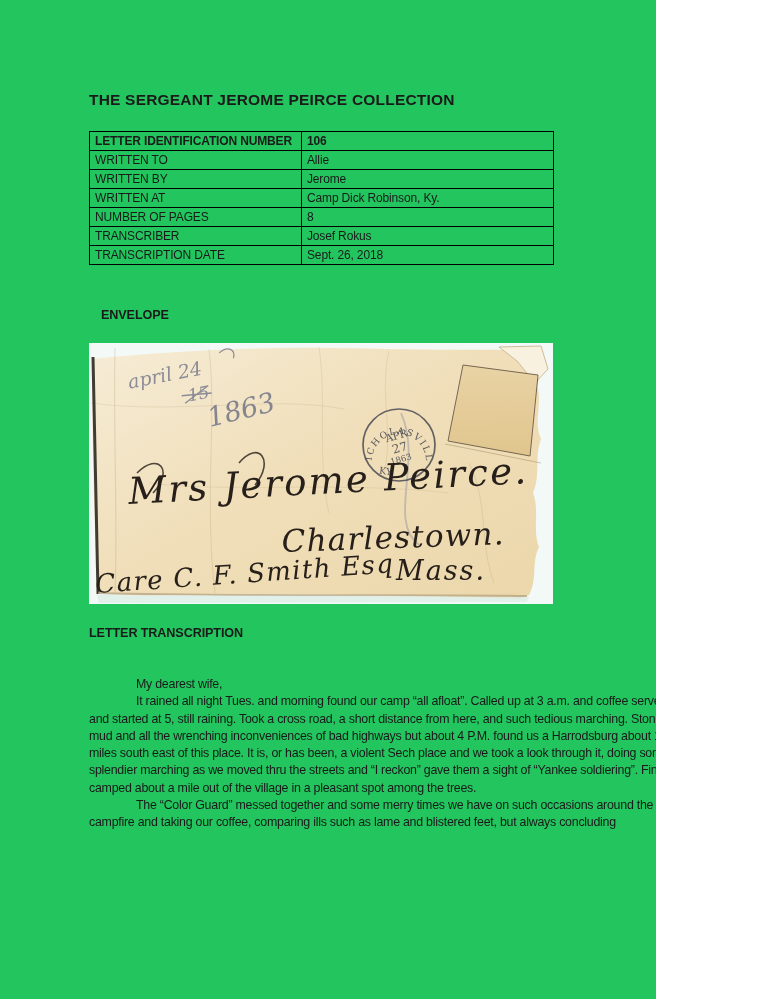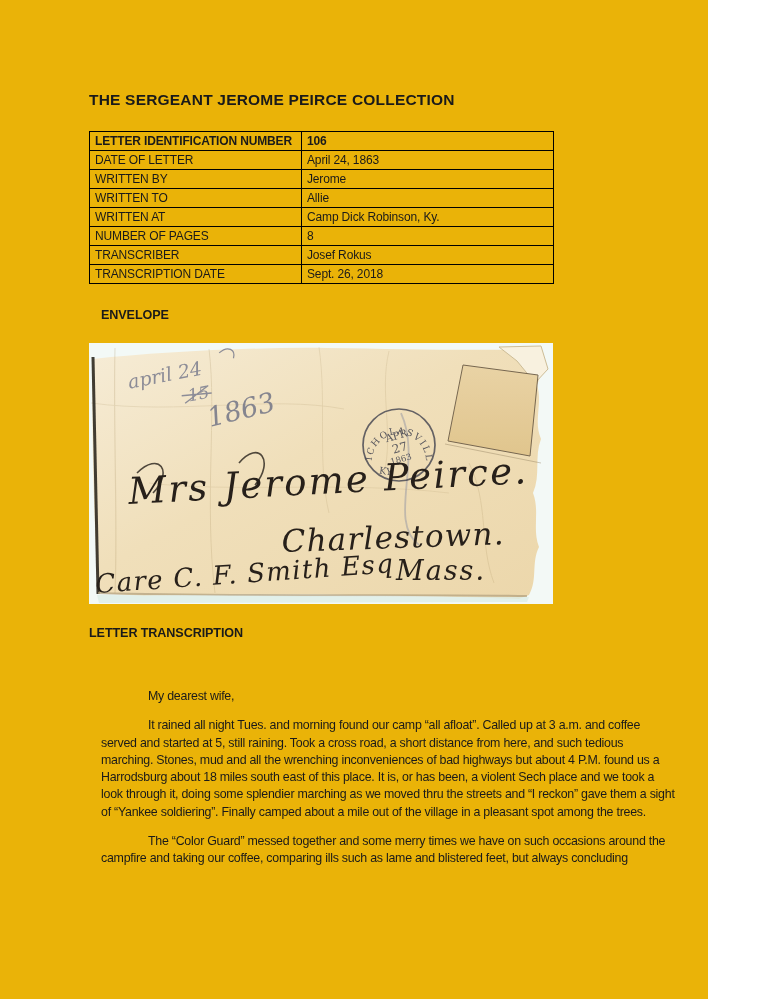--- a/index.html
+++ b/index.html
@@ -1,17 +1,17 @@
 <!DOCTYPE html>
 <html><head>
 <meta charset="utf-8">
 <style>
   html,body{margin:0;padding:0;background:#ffffff;}
   .page{
-    position:relative;width:708px;height:999px;background:#eab308;overflow:hidden;
+    position:relative;width:656px;height:999px;background:#22c55e;overflow:hidden;
     font-family:"Liberation Sans",sans-serif;color:#1a1a1a;
   }
   .title{
     position:absolute;left:89px;top:91px;width:620px;
     font-size:15.5px;font-weight:bold;letter-spacing:.2px;
   }
   table.meta{
     position:absolute;left:89px;top:131px;width:464px;
     border-collapse:collapse;table-layout:fixed;
     font-size:12px;letter-spacing:-.15px;
@@ -29,51 +29,47 @@
   .h-envelope{top:308px;margin-left:12px;}
   .h-transcription{top:626px;}
   .envelope-figure{position:absolute;left:89px;top:343px;width:464px;height:261px;}
   .envelope-figure svg{display:block;width:464px;height:261px;}
   .letter{
     position:absolute;left:89px;top:676px;width:599px;
     font-size:12.4px;line-height:17.3px;letter-spacing:-.25px;
   }
   .dateline{padding-left:271px;white-space:nowrap;}
   .dateline sup{font-size:8.5px;line-height:0;vertical-align:super;}
-  .letter p{margin:12px;text-indent:47px;}
+  .letter p{margin:0;text-indent:47px;}
   .salutation{text-indent:0;}
 </style>
 </head>
 <body>
 
 <div class="page">
 
   <div class="title">THE SERGEANT JEROME PEIRCE COLLECTION</div>
 
   <table class="meta">
     <colgroup>
         <col class="c1">
         <col class="c2">
       </colgroup>
     <tbody>
         <tr class="hdr">
       <td>LETTER IDENTIFICATION NUMBER</td>
       <td>106</td>
     </tr>
     <tr>
-      <td>DATE OF LETTER</td>
-      <td>April 24, 1863</td>
+      <td>WRITTEN TO</td>
+      <td>Allie</td>
     </tr>
     <tr>
       <td>WRITTEN BY</td>
       <td>Jerome</td>
-    </tr>
-    <tr>
-      <td>WRITTEN TO</td>
-      <td>Allie</td>
     </tr>
     <tr>
       <td>WRITTEN AT</td>
       <td>Camp Dick Robinson, Ky.</td>
     </tr>
     <tr>
       <td>NUMBER OF PAGES</td>
       <td>8</td>
     </tr>
     <tr>

